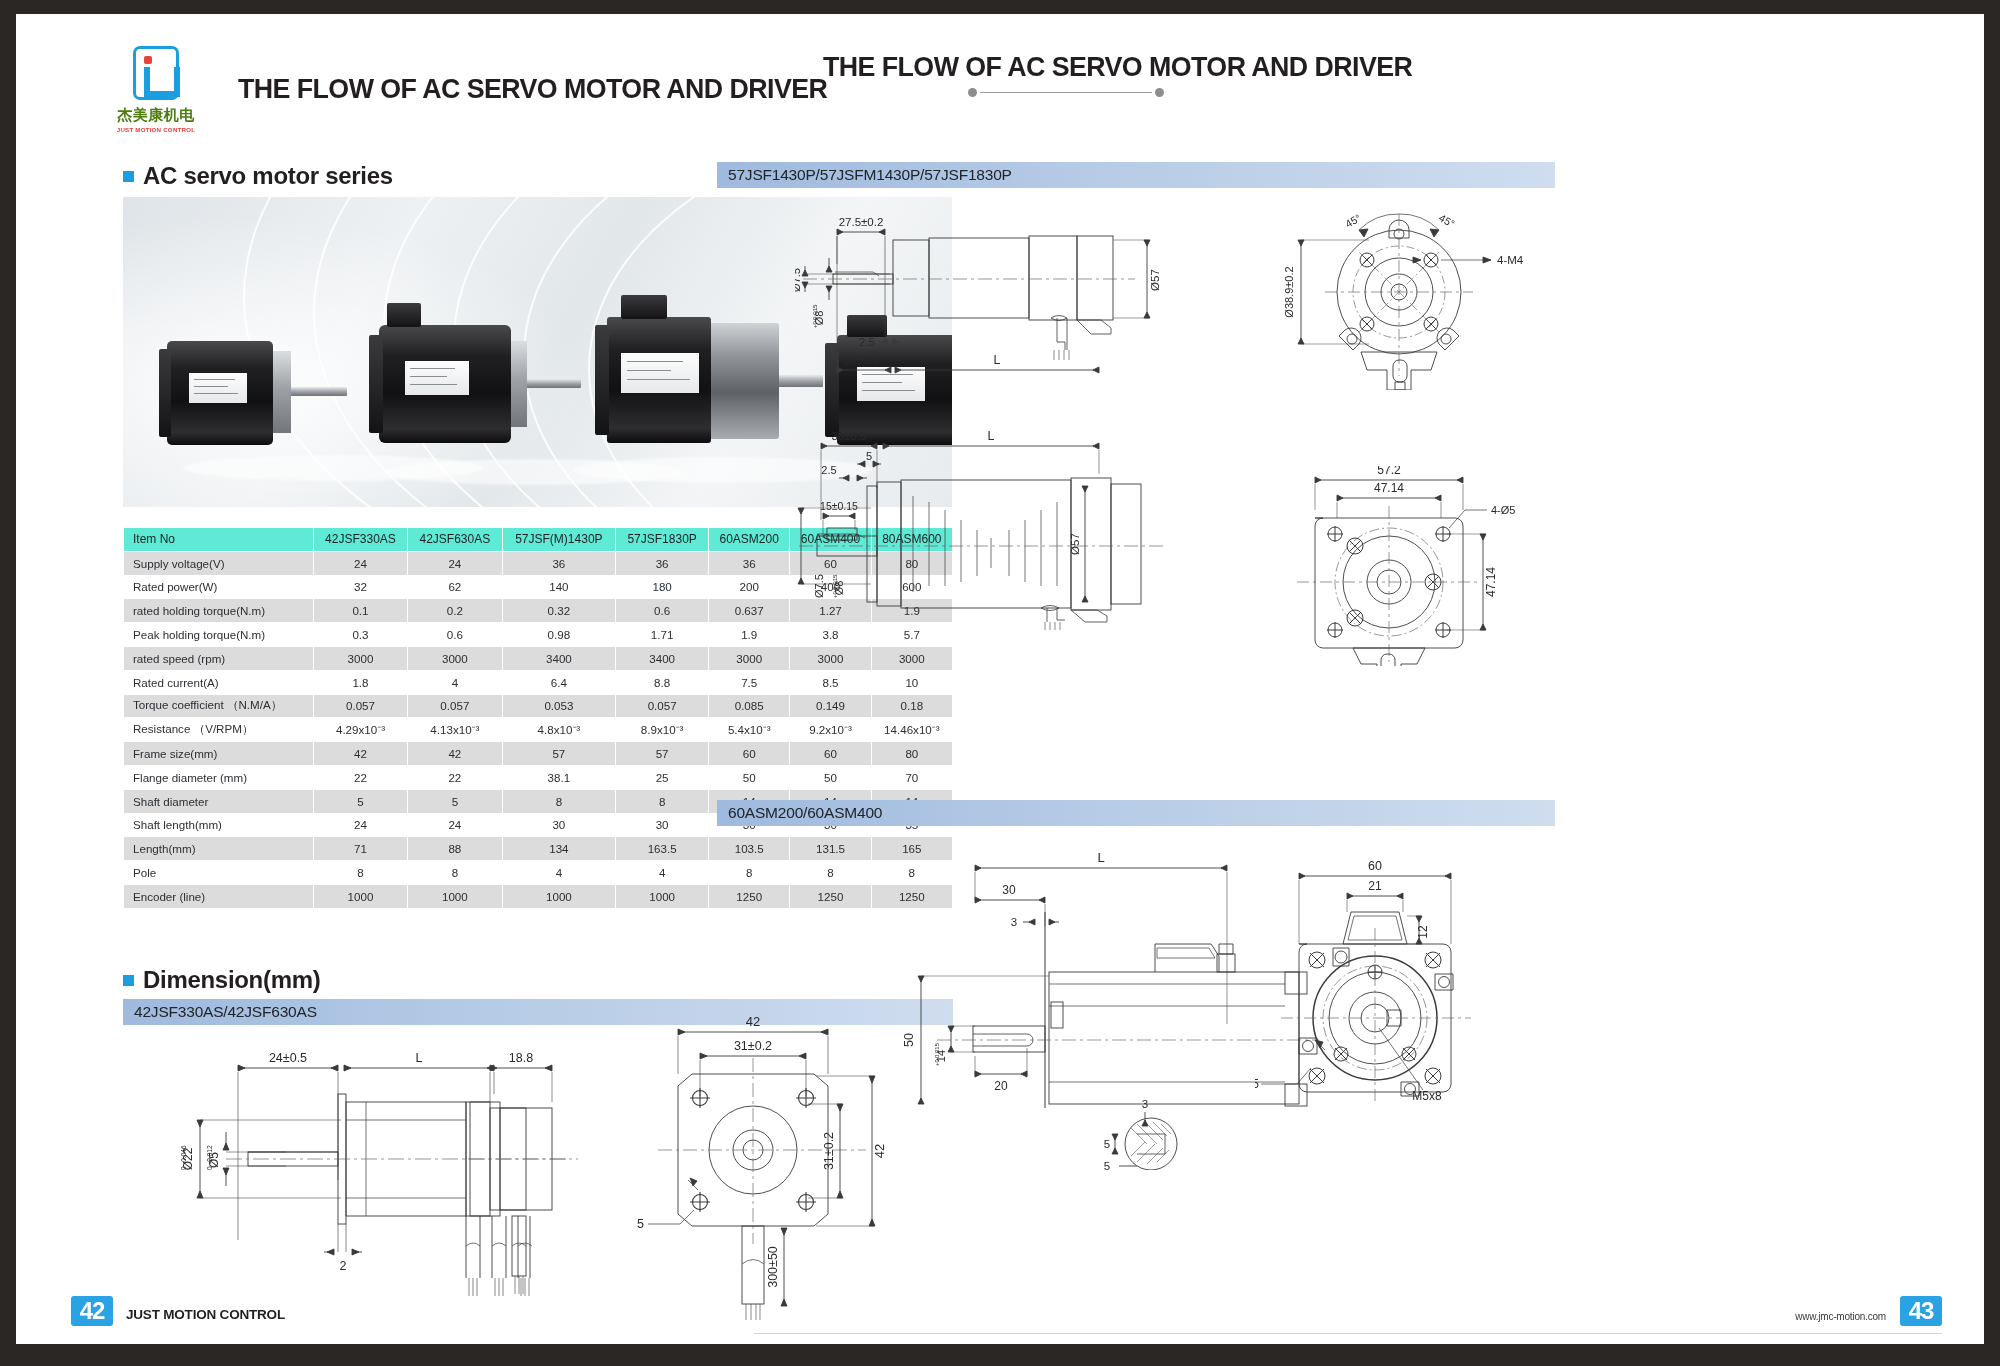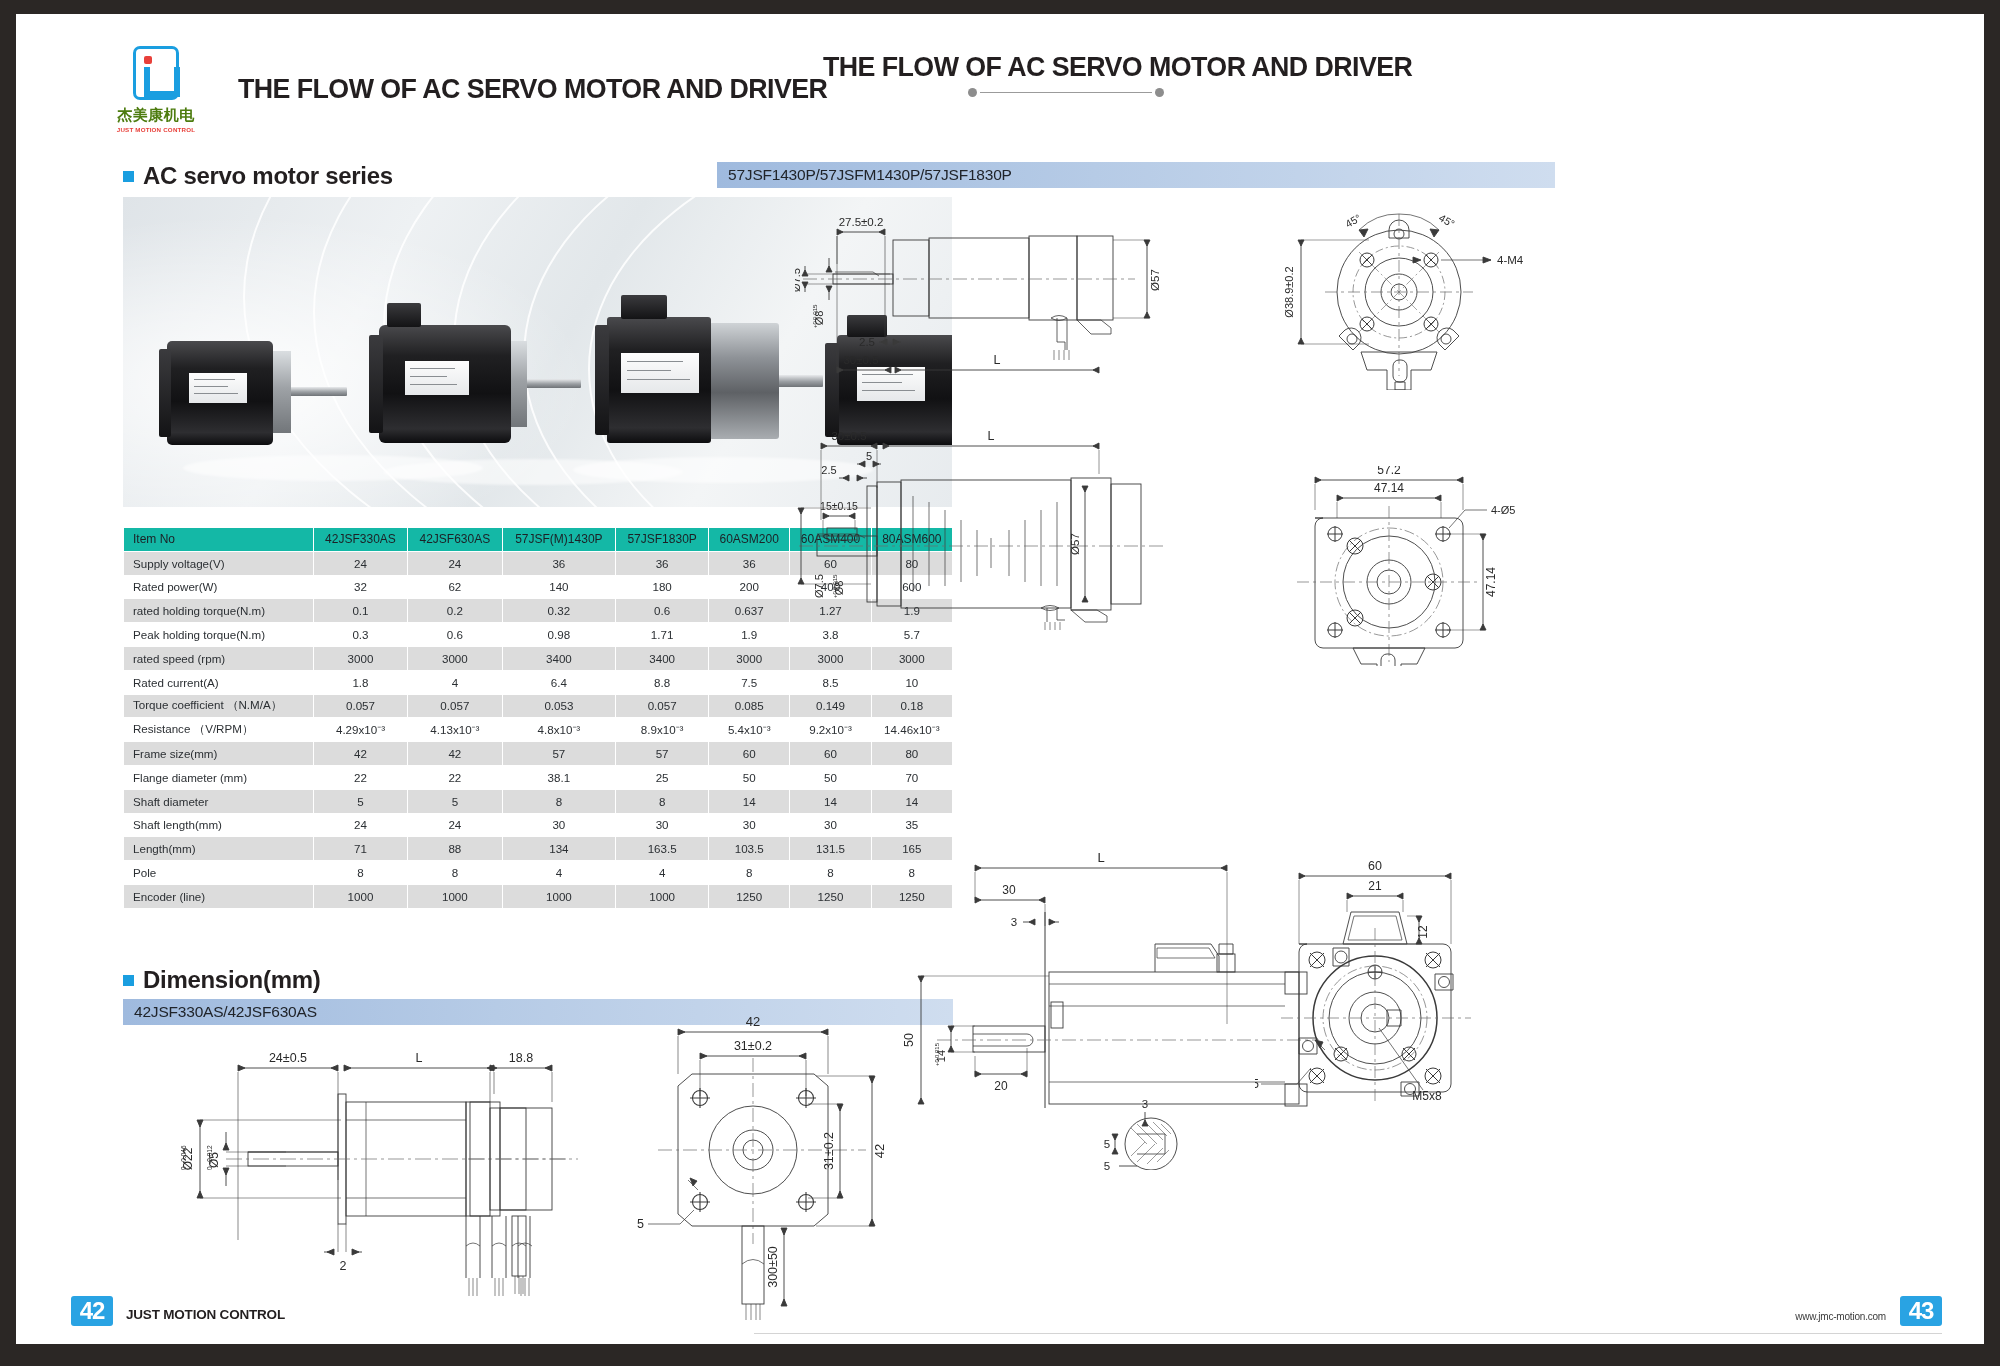--- a/index.html
+++ b/index.html
@@ -116,21 +116,21 @@
     width: 830px; border-collapse: collapse;
     font-size: 11.6px; color: #2b2f33;
   }
   table.spec th, table.spec td {
     border: 1px solid #ffffff;
     height: 23.8px; padding: 0 5px;
     text-align: center; font-weight: 400;
     white-space: nowrap;
   }
   table.spec thead th {
-    background: #14b8a6; color: #1c2126; font-size: 12px;
+    background: #5eead4; color: #1c2126; font-size: 12px;
     border-color: #ffffff;
   }
   table.spec thead th.first { text-align: left; padding-left: 9px; }
   table.spec td.rowlabel { text-align: left; padding-left: 9px; }
   table.spec tbody tr:nth-child(odd) td  { background: #dcdcdc; }
   table.spec tbody tr:nth-child(even) td { background: #ffffff; }
 
   
   .dwg { position: absolute; }
   svg text { font-family: "Liberation Sans", sans-serif; fill: #2a2a2a; }
@@ -830,20 +830,21 @@
           <path d="M116 210 h10 v8 h-10z"></path>
           <path d="M118 218 v6 M121 218 v6 M124 218 v6" stroke-width="0.6"></path>
         </g>
         <text x="122" y="8" font-size="12" text-anchor="middle">57.2</text>
         <text x="122" y="26" font-size="12" text-anchor="middle">47.14</text>
         <text x="228" y="116" font-size="12" text-anchor="middle" transform="rotate(-90 228 116)">47.14</text>
         <text x="224" y="48" font-size="11">4-Ø5</text>
       </svg>
     </div>
 
+    <div class="band" style="left:18px; top:786px; width:838px;">60ASM200/60ASM400</div>
 
     <div class="dwg" style="left:100px" style2="">
       <svg width="420" height="320" viewBox="0 0 420 320" style="position:absolute; left:100px; top:836px;">
         <g stroke="#3a3a3a" fill="none" stroke-width="0.9">
 
           <path d="M76 18 h252"></path>
               <path d="M76 15 l6 3 l-6 3z" fill="#3a3a3a"></path>
               <path d="M328 15 l-6 3 l6 3z" fill="#3a3a3a"></path>
           <path d="M76 22 v28" stroke-width="0.55"></path>
               <path d="M328 22 v152" stroke-width="0.55"></path>

